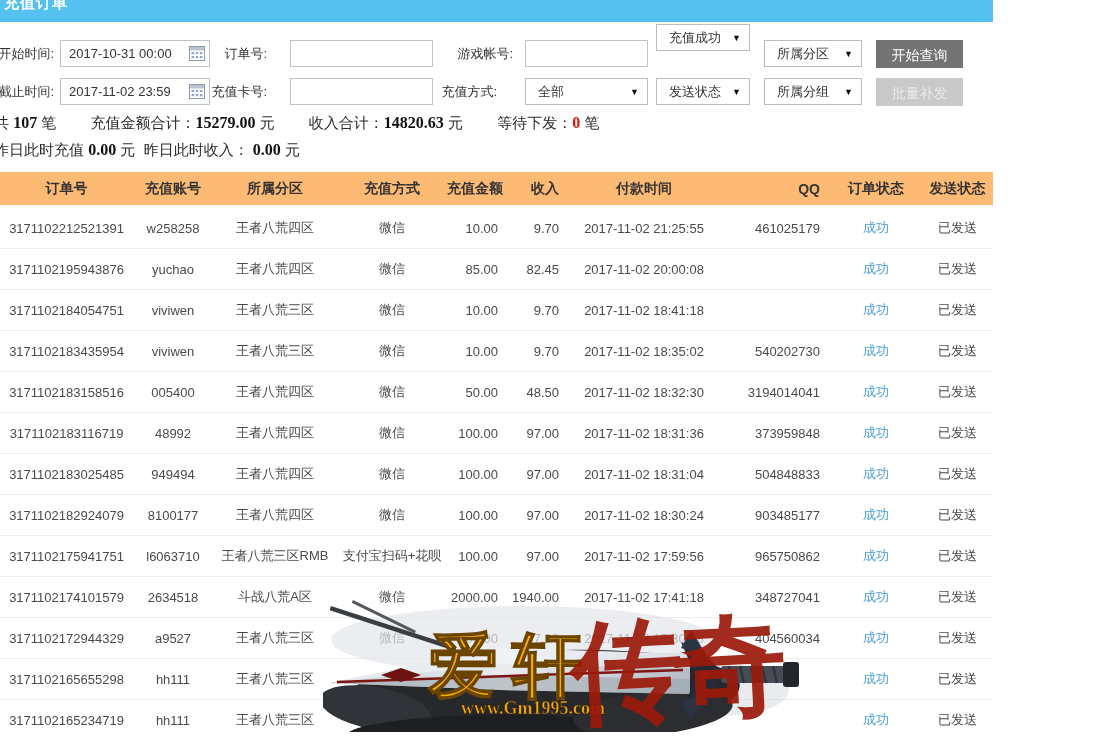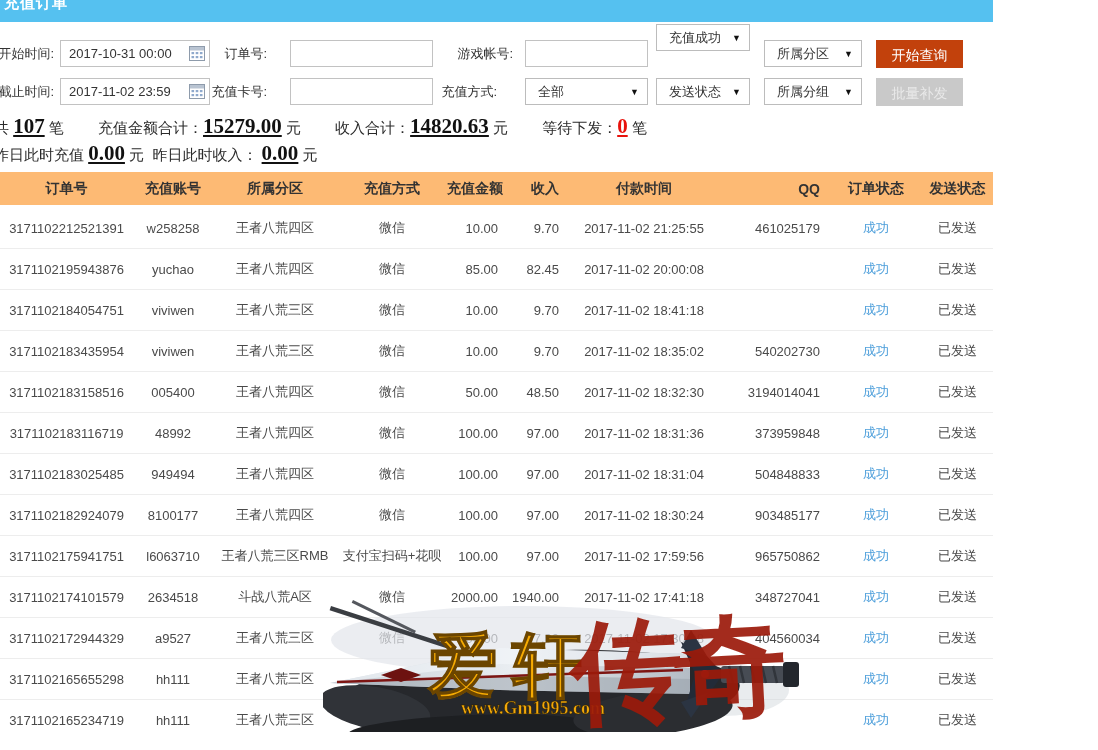--- a/index.html
+++ b/index.html
@@ -15,27 +15,27 @@
   .datewrap{position:absolute;width:150px;height:27px;}
   .inp{position:absolute;box-sizing:border-box;height:27px;border:1px solid #c2c2c2;background:#fff;
     font-size:13px;color:#333;padding:0 8px;font-family:inherit;}
   .inp.date{width:150px;padding-right:26px;left:0;top:0;}
   .calic{position:absolute;right:5px;top:6px;width:16px;height:15px;}
   .sel{position:absolute;box-sizing:border-box;height:27px;border:1px solid #bcbcbc;background:#fff;
     font-size:13px;color:#333;line-height:25px;padding-left:12px;cursor:pointer;}
   .sel .caret{position:absolute;right:8px;top:1px;font-size:9px;line-height:25px;color:#111;}
   .btn{position:absolute;box-sizing:border-box;height:28px;border:none;font-size:14px;text-align:center;
     line-height:28px;cursor:pointer;font-family:inherit;color:#fff;}
-  .btn.primary{background:#c2410c;}
+  .btn.primary{background:#737373;}
   .btn.disabled{background:#c9c9c9;color:#e9e9e9;cursor:default;}
 
   
   .sum{position:absolute;left:-6px;font-size:15px;color:#2a2a2a;white-space:nowrap;}
   .sum .grp{margin-right:30px;}
-  .sum b{font-family:"Liberation Serif","DejaVu Serif",serif;font-size:21px;color:#111;text-decoration:underline;}
+  .sum b{font-family:"Liberation Serif","DejaVu Serif",serif;font-size:16px;color:#111;}
   .sum b.red{color:#e8120c;}
 
   
   .tbl{position:absolute;left:0;top:172px;width:993px;border-collapse:collapse;table-layout:fixed;}
   .tbl col.c0{width:133px}.tbl col.c1{width:80px}.tbl col.c2{width:124px}.tbl col.c3{width:110px}
   .tbl col.c4{width:65px}.tbl col.c5{width:51px}.tbl col.c6{width:162px}.tbl col.c7{width:105px}
   .tbl col.c8{width:92px}.tbl col.c9{width:71px}
   .tbl th{height:33px;background:#fdba74;font-size:14px;font-weight:bold;color:#333;
     text-align:center;border-bottom:3px solid #fff;padding:0;white-space:nowrap;}
   .tbl th.c4{text-align:left;}

